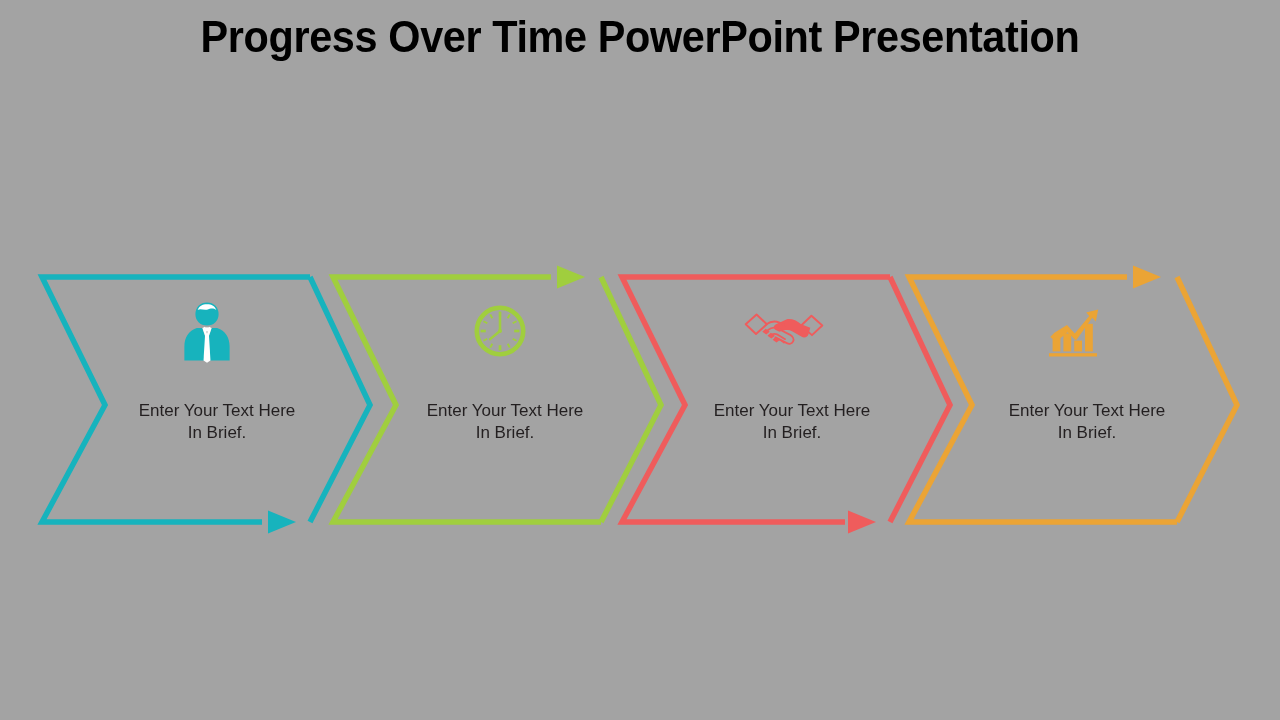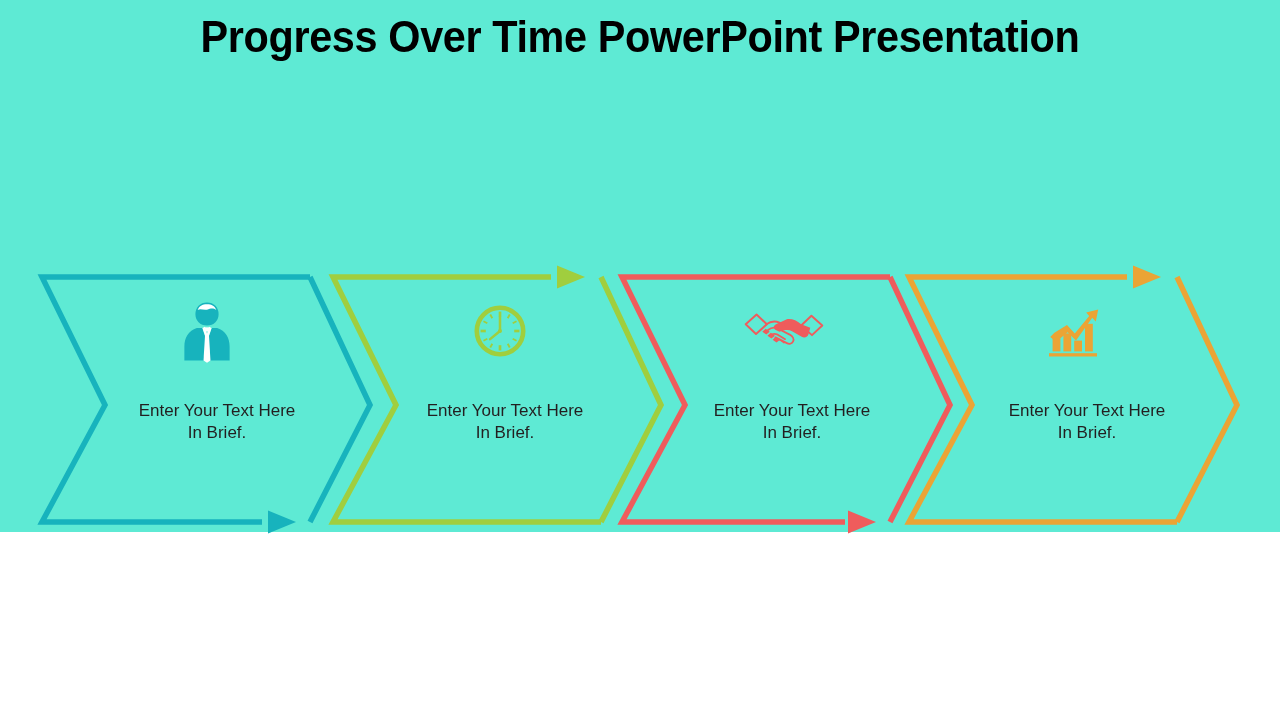--- a/index.html
+++ b/index.html
@@ -11,22 +11,22 @@
   body {
     width: 1280px;
     height: 720px;
     overflow: hidden;
     font-family: "Liberation Sans", sans-serif;
     position: relative;
   }
   #slide {
     position: relative;
     width: 1280px;
-    height: 532px;
-    background: #5eead4;
+    height: 720px;
+    background: #a3a3a3;
   }
   #slide-title {
     position: absolute;
     left: 0;
     top: 8px;
     width: 1280px;
     text-align: center;
     font-family: "Liberation Sans", sans-serif;
     font-weight: bold;
     font-size: 45px;

